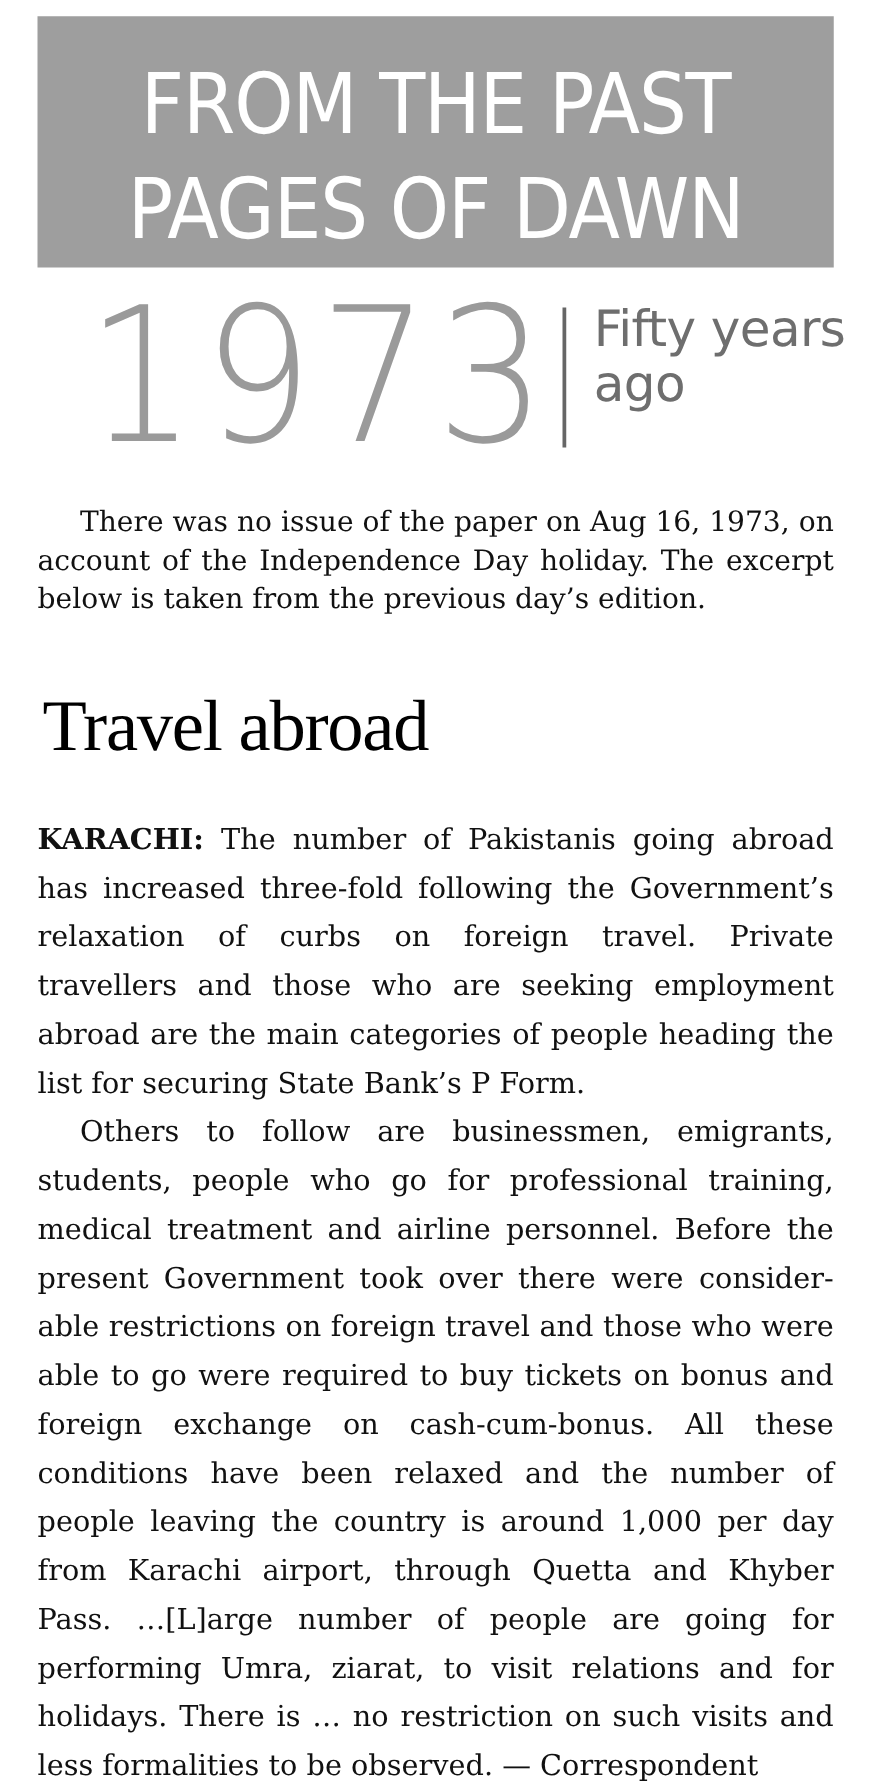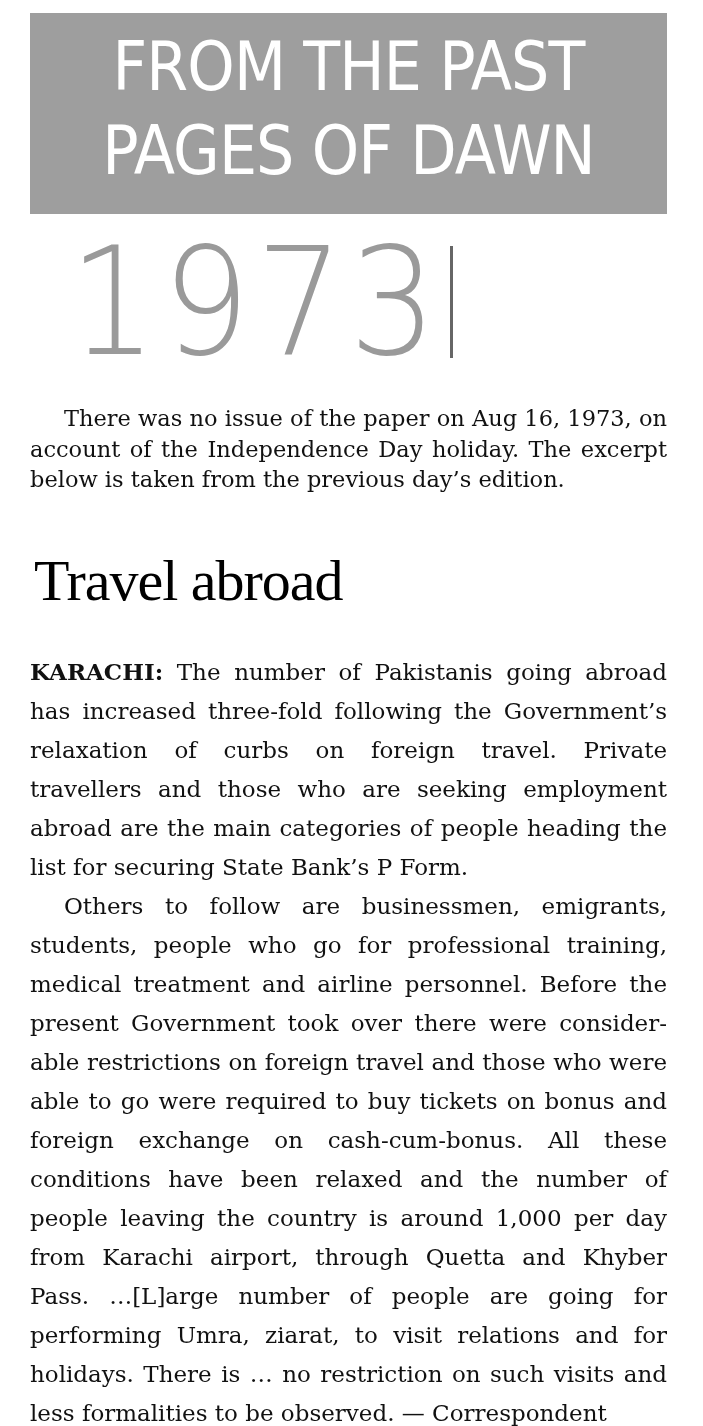--- a/index.html
+++ b/index.html
@@ -14,21 +14,21 @@
       overflow: hidden;
     }
     .masthead {
       position: absolute;
       left: 30px;
       top: 13px;
       width: 637px;
       height: 201px;
       background: #9e9e9e;
       box-sizing: border-box;
-      padding: 12px 0 0 0;
+      padding: 28px 0 0 0;
     }
     .masthead-line {
       display: block;
       color: #ffffff;
       font-family: "DejaVu Sans", sans-serif;
       font-weight: normal;
       font-size: 67px;
       line-height: 84px;
       letter-spacing: -1px;
       text-align: center;
@@ -132,20 +132,24 @@
 <body>
 
 <header class="masthead">
   <span class="masthead-line">FROM THE PAST</span>
   <span class="masthead-line">PAGES OF DAWN</span>
 </header>
 
 <section class="year-row">
   <div class="year">1973</div>
   <div class="divider"></div>
+  <div class="ago-block">
+    <span>Fifty years</span>
+    <span>ago</span>
+  </div>
 </section>
 
 <p class="intro">There was no issue of the paper on Aug 16, 1973, on account of the Independence Day holi­day. The excerpt below is taken from the previ­ous day’s edition.</p>
 
 <h1 class="headline">Travel abroad</h1>
 
 <article class="body-text">
   <p><span class="dateline">KARACHI</span><span class="dateline">:</span><span> The number of Pakistanis going abroad has increased three-fold following the Government’s relaxation of curbs on for­eign travel. Private travellers and those who are seeking employment abroad are the main categories of people heading the list for securing State Bank’s P Form.</span></p>
   <p>Others to follow are businessmen, emi­grants, students, people who go for profes­sional training, medical treatment and air­line personnel. Before the present Government took over there were consider­able restrictions on foreign travel and those who were able to go were required to buy tickets on bonus and foreign exchange on cash-cum-bonus. All these conditions have been relaxed and the number of people leav­ing the country is around 1,000 per day from Karachi airport, through Quetta and Khyber Pass. …[L]arge number of people are going for performing Umra, ziarat, to visit rela­tions and for holidays. There is … no restric­tion on such visits and less formalities to be observed. — Correspondent</p>
 </article>

